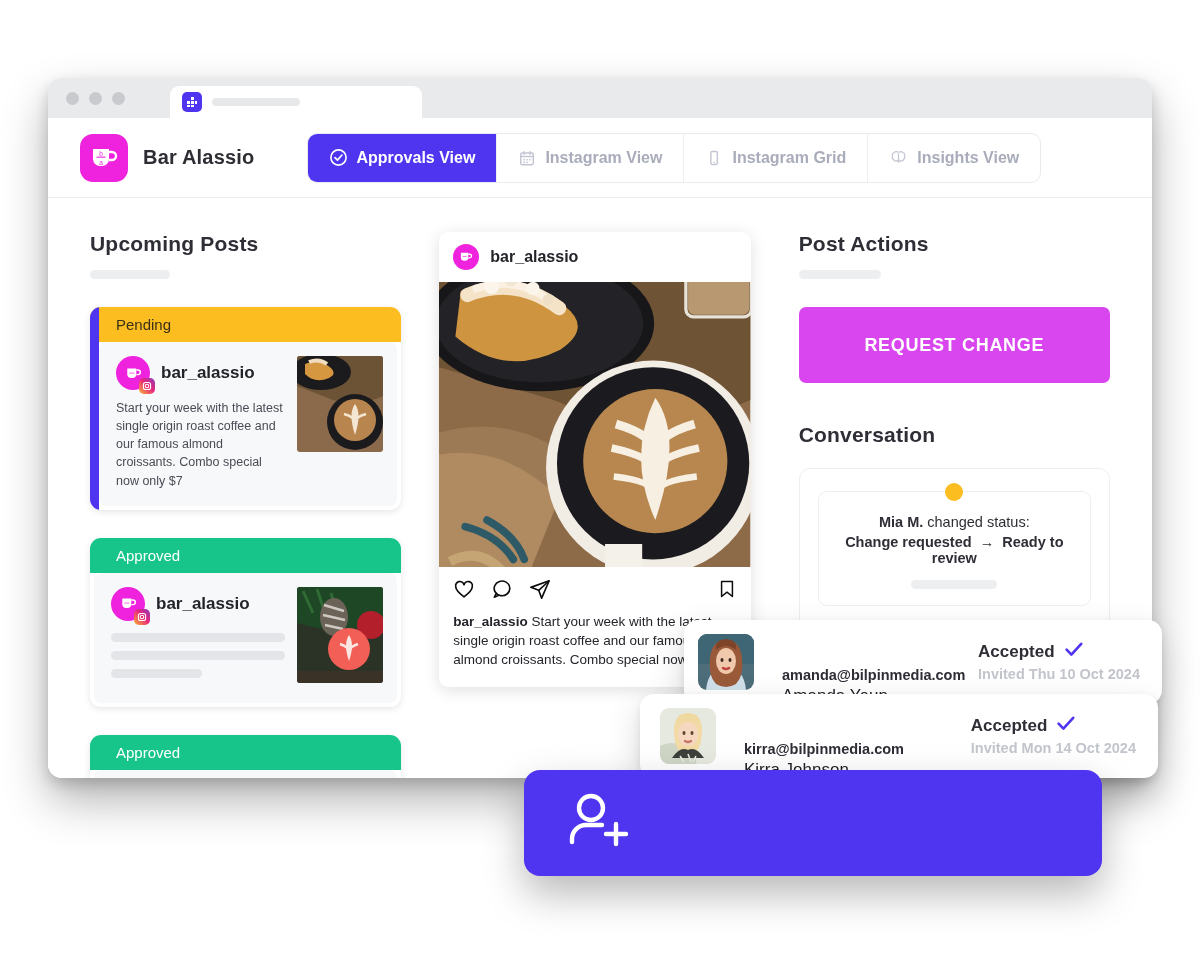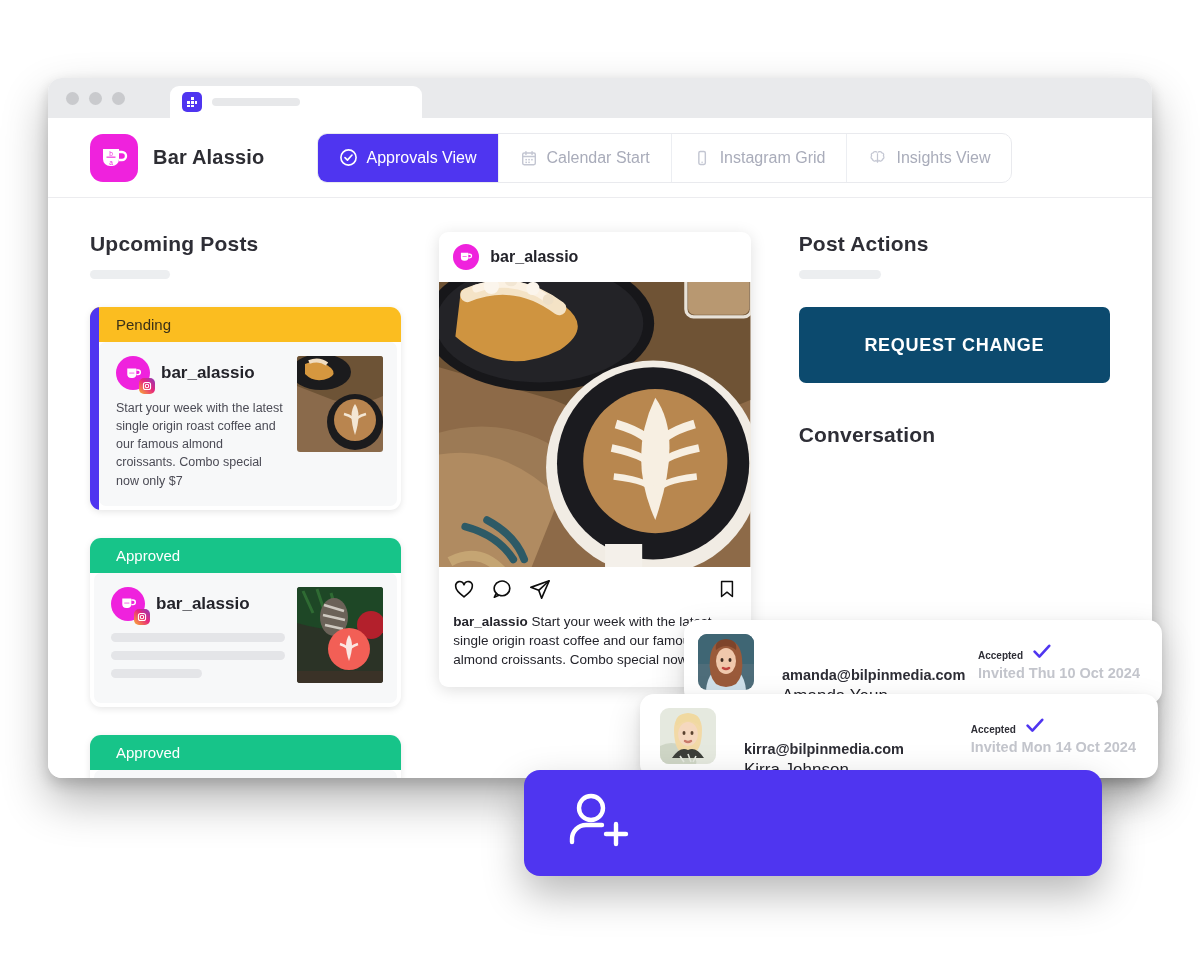--- a/index.html
+++ b/index.html
@@ -34,38 +34,38 @@
   }
   .favicon {
     width: 20px; height: 20px; border-radius: 5px; background: #4f35f0;
     display: flex; align-items: center; justify-content: center;
   }
   .tab-title { width: 88px; height: 8px; border-radius: 4px; background: #e7e8ea; }
 
   
   .app-header {
     height: 80px; background: #fff; display: flex; align-items: center;
-    padding: 0 42px; border-bottom: 1px solid #ececef;
+    padding: 0 32px; border-bottom: 1px solid #ececef;
   }
   .brand { display: flex; align-items: center; gap: 15px; }
   .brand-logo {
     width: 48px; height: 48px; border-radius: 13px; background: #ef22dd;
     display: flex; align-items: center; justify-content: center;
   }
   .brand-name { font-size: 20px; font-weight: 700; color: #2d2d33; letter-spacing: .2px; }
 
   .tabs {
     display: flex; margin-left: 52px;
     border: 1px solid #e9eaee; border-radius: 10px; overflow: hidden;
     background: #fff;
   }
   .nav-tab {
     display: flex; align-items: center; gap: 9px;
     padding: 0 21px; height: 48px;
-    font-size: 16px; font-weight: 400; color: #a9acba;
+    font-size: 16px; font-weight: 700; color: #a9acba;
     border-right: 1px solid #eceef2; white-space: nowrap;
   }
   .nav-tab:last-child { border-right: none; }
   .nav-tab.active { background: #4f35f0; color: #fff; }
   .nav-tab svg { display: block; }
 
   
   .app-body { display: flex; padding: 34px 42px 0 42px; gap: 8px; background:#fff; }
   .col-left { width: 330px; }
   .col-center { width: 330px; margin-left: 30px; }
@@ -131,21 +131,21 @@
 
   
   .actions-row { display: flex; gap: 14px; margin-top: 28px; }
   .btn {
     flex: 1; height: 76px; border-radius: 7px; border: none;
     color: #fff; font-size: 18px; font-weight: 800; letter-spacing: .7px;
     display: flex; align-items: center; justify-content: center; text-align: center;
     line-height: 1.15;
   }
   .btn.approve { background: #17c489; }
-  .btn.request { background: #0c4a6e; }
+  .btn.request { background: #d946ef; }
 
   .conv-title { margin-top: 40px; }
   .conv-box {
     margin-top: 21px; border: 1px solid #eceef0; border-radius: 11px;
     padding: 22px 18px 30px 18px; position: relative; min-height: 150px;
   }
   .conv-item { position: relative; border: 1px solid #eceef0; border-radius: 9px; padding: 22px 14px 16px 14px; }
   .conv-dot {
     position: absolute; left: 50%; top: -9px; transform: translateX(-50%);
     width: 18px; height: 18px; border-radius: 50%; background: #fbbd20;
@@ -161,21 +161,21 @@
     display: flex; align-items: center;
     box-shadow: 0 14px 34px rgba(0,0,0,.16), 0 3px 9px rgba(0,0,0,.08);
   }
   .uc-amanda { left: 684px; top: 620px; width: 478px; height: 84px; padding: 0 22px 0 14px; }
   .uc-kirra  { left: 640px; top: 694px; width: 518px; height: 84px; padding: 0 22px 0 20px; }
   .uc-avatar { width: 56px; height: 56px; border-radius: 9px; overflow: hidden; flex: 0 0 56px; }
   .uc-text { margin-left: 28px; }
   .uc-email { font-size: 14.5px; font-weight: 700; color: #2e2e36; margin-top: 48px; }
   .uc-name { font-size: 17px; font-weight: 400; color: #1f1f26; margin-top: 3px; }
   .uc-right { margin-left: auto; text-align: left; }
-  .uc-status { font-size: 10px; font-weight: 700; color: #2e2e36; display: flex; align-items: flex-end; gap: 10px; }
+  .uc-status { font-size: 17px; font-weight: 700; color: #2e2e36; display: flex; align-items: flex-start; gap: 10px; }
   .uc-invited { font-size: 14.5px; font-weight: 700; color: #c3c5cc; margin-top: 4px; white-space: nowrap; }
 
   
   .cta {
     position: absolute; left: 524px; top: 770px; width: 578px; height: 106px;
     background: #4f35f0; border-radius: 16px;
     display: flex; align-items: center; gap: 30px; padding-left: 42px;
     box-shadow: 0 18px 40px rgba(0,0,0,.28);
   }
   .cta-label { font-size: 38px; font-weight: 700; color: #fff; letter-spacing: .2px; }
@@ -241,21 +241,21 @@
               <path d="M3 8.4 h14"></path>
                 <path d="M6.6 3 v3" stroke-linecap="round"></path>
                 <path d="M13.4 3 v3" stroke-linecap="round"></path>
               <rect x="6" y="11" width="1.7" height="1.7" fill="#c3c6d2" stroke="none"></rect>
               <rect x="9.2" y="11" width="1.7" height="1.7" fill="#c3c6d2" stroke="none"></rect>
               <rect x="12.4" y="11" width="1.7" height="1.7" fill="#c3c6d2" stroke="none"></rect>
               <rect x="6" y="14" width="1.7" height="1.7" fill="#c3c6d2" stroke="none"></rect>
               <rect x="9.2" y="14" width="1.7" height="1.7" fill="#c3c6d2" stroke="none"></rect>
             </svg>
           </span>
-          <span>Calendar Start</span>
+          <span>Instagram View</span>
         </div>
 
         <div class="nav-tab">
           <span>
             <svg width="18" height="18" viewBox="0 0 20 20" fill="none" stroke="#c3c6d2" stroke-width="1.6">
               <rect x="6.5" y="2.8" width="7.2" height="14.4" rx="1.6"></rect>
               <circle cx="10.1" cy="14.8" r=".85" fill="#c3c6d2" stroke="none"></circle>
             </svg>
           </span>
           <span>Instagram Grid</span>
@@ -476,20 +476,35 @@
       <div class="col-right">
         <div class="section-title">Post Actions</div>
         <div class="skel w82"></div>
 
         <div class="actions-row">
           <button class="btn request">REQUEST CHANGE</button>
         </div>
 
         <div class="section-title conv-title">Conversation</div>
 
+        <div class="conv-box">
+          <div class="conv-item">
+            <span class="conv-dot"></span>
+            <div class="conv-line1">
+              <b>Mia M.</b>
+              <span>changed status:</span>
+            </div>
+            <div class="conv-line2">
+              <span>Change requested</span>
+              &nbsp;<span>→</span>&nbsp;
+              <span>Ready to review</span>
+            </div>
+            <div class="conv-skel"></div>
+          </div>
+        </div>
       </div>
 
     </div>
   </div>
 
   <div class="user-card uc-amanda">
     <div class="uc-avatar">
       <svg width="56" height="56" viewBox="0 0 56 56">
         <rect width="56" height="56" fill="#4e6d7a"></rect>
         <rect x="0" y="0" width="56" height="30" fill="#3f6674"></rect>

